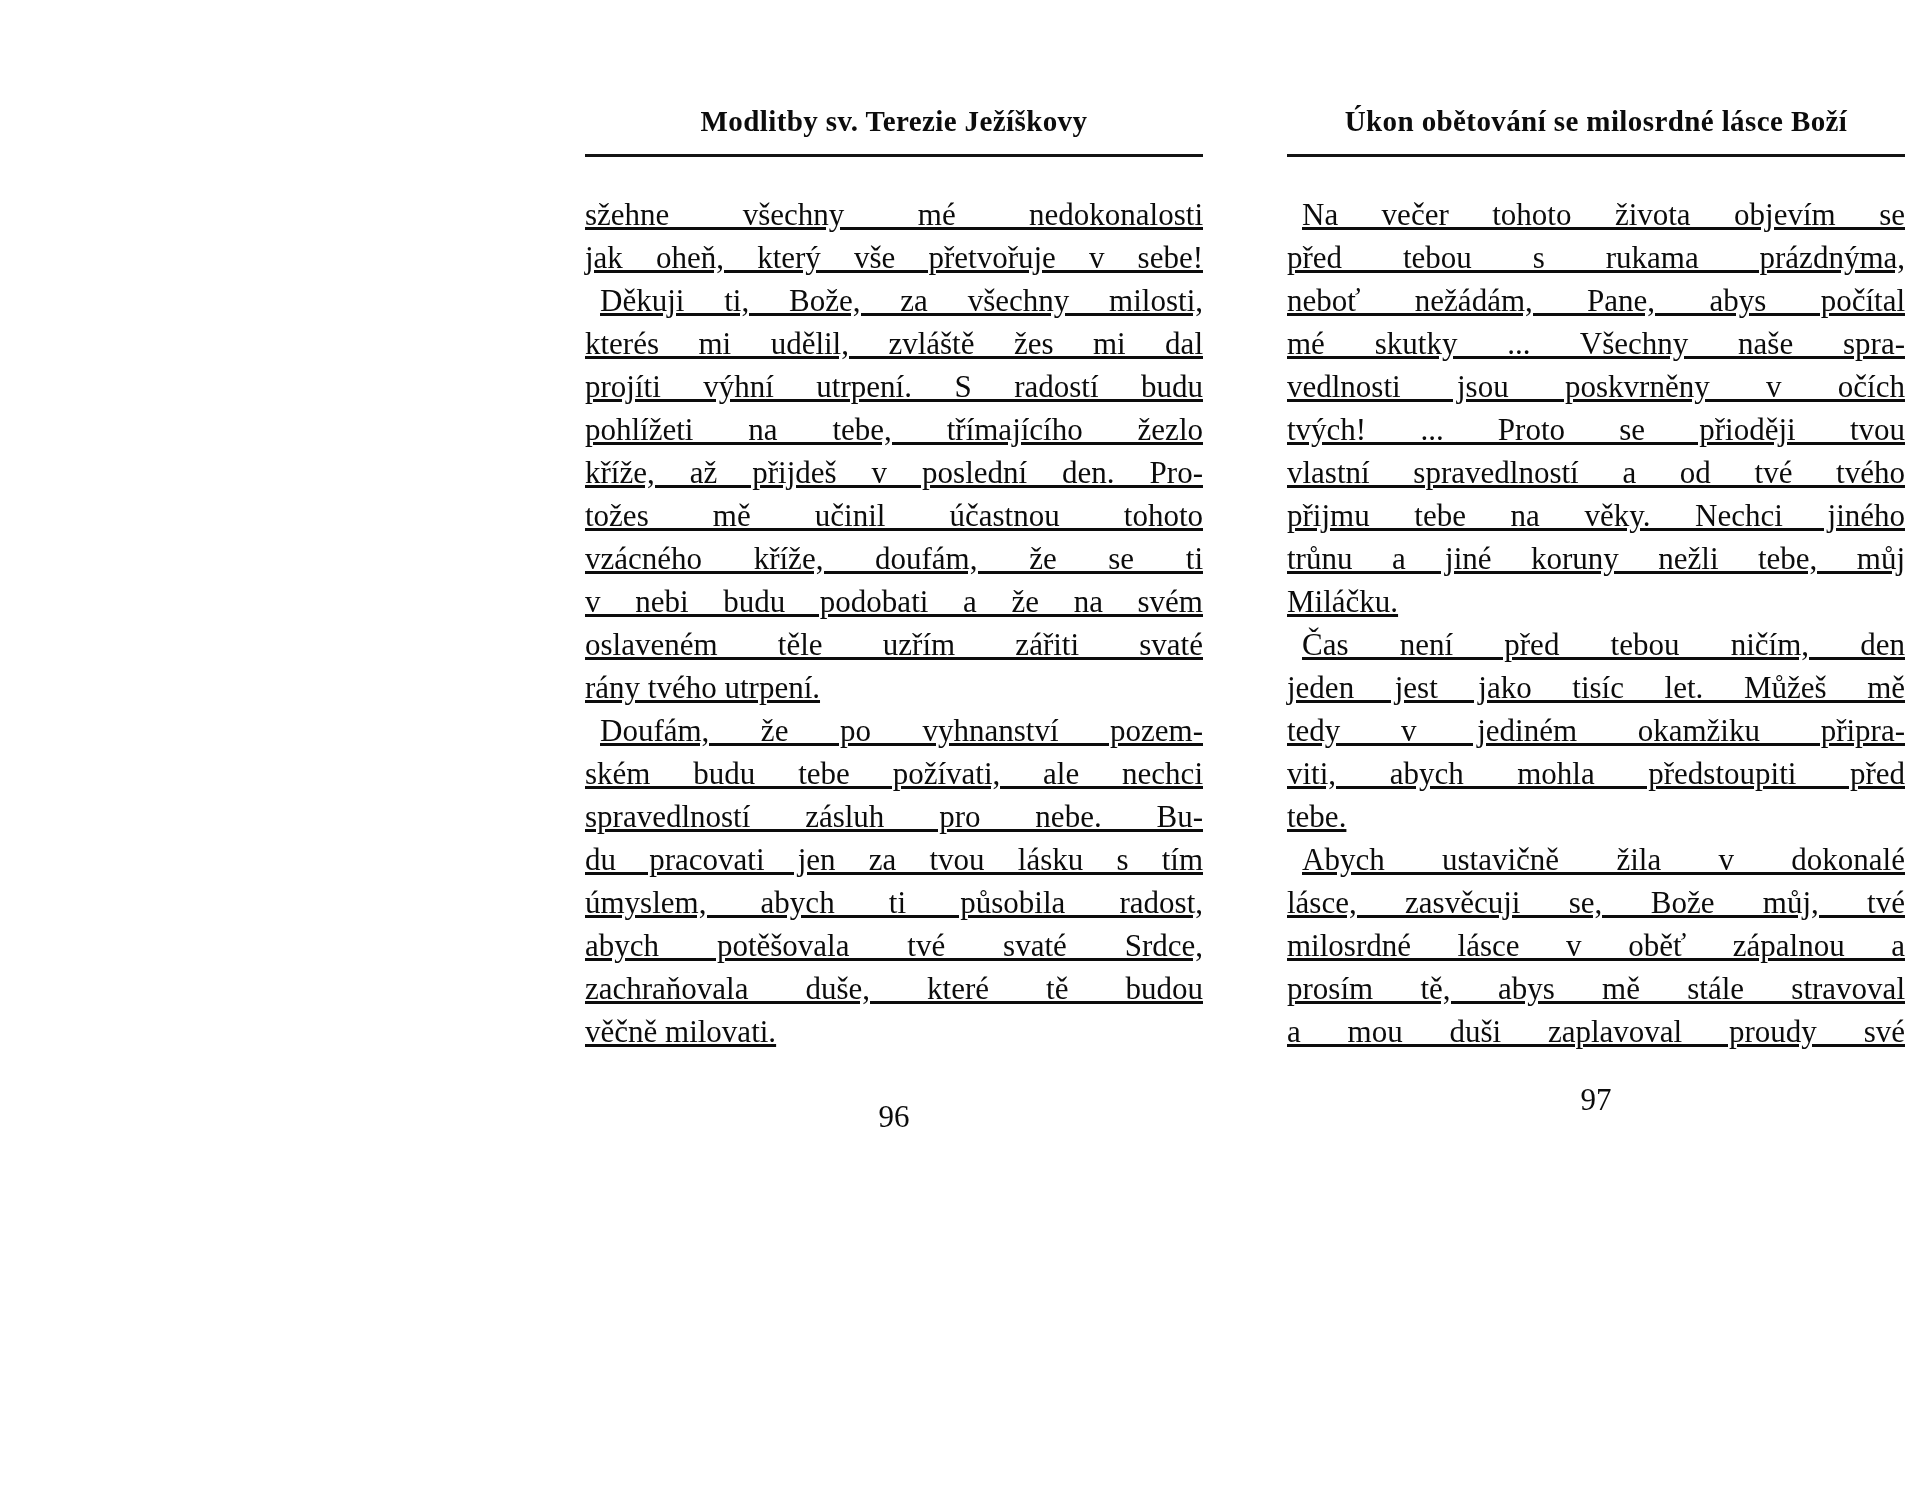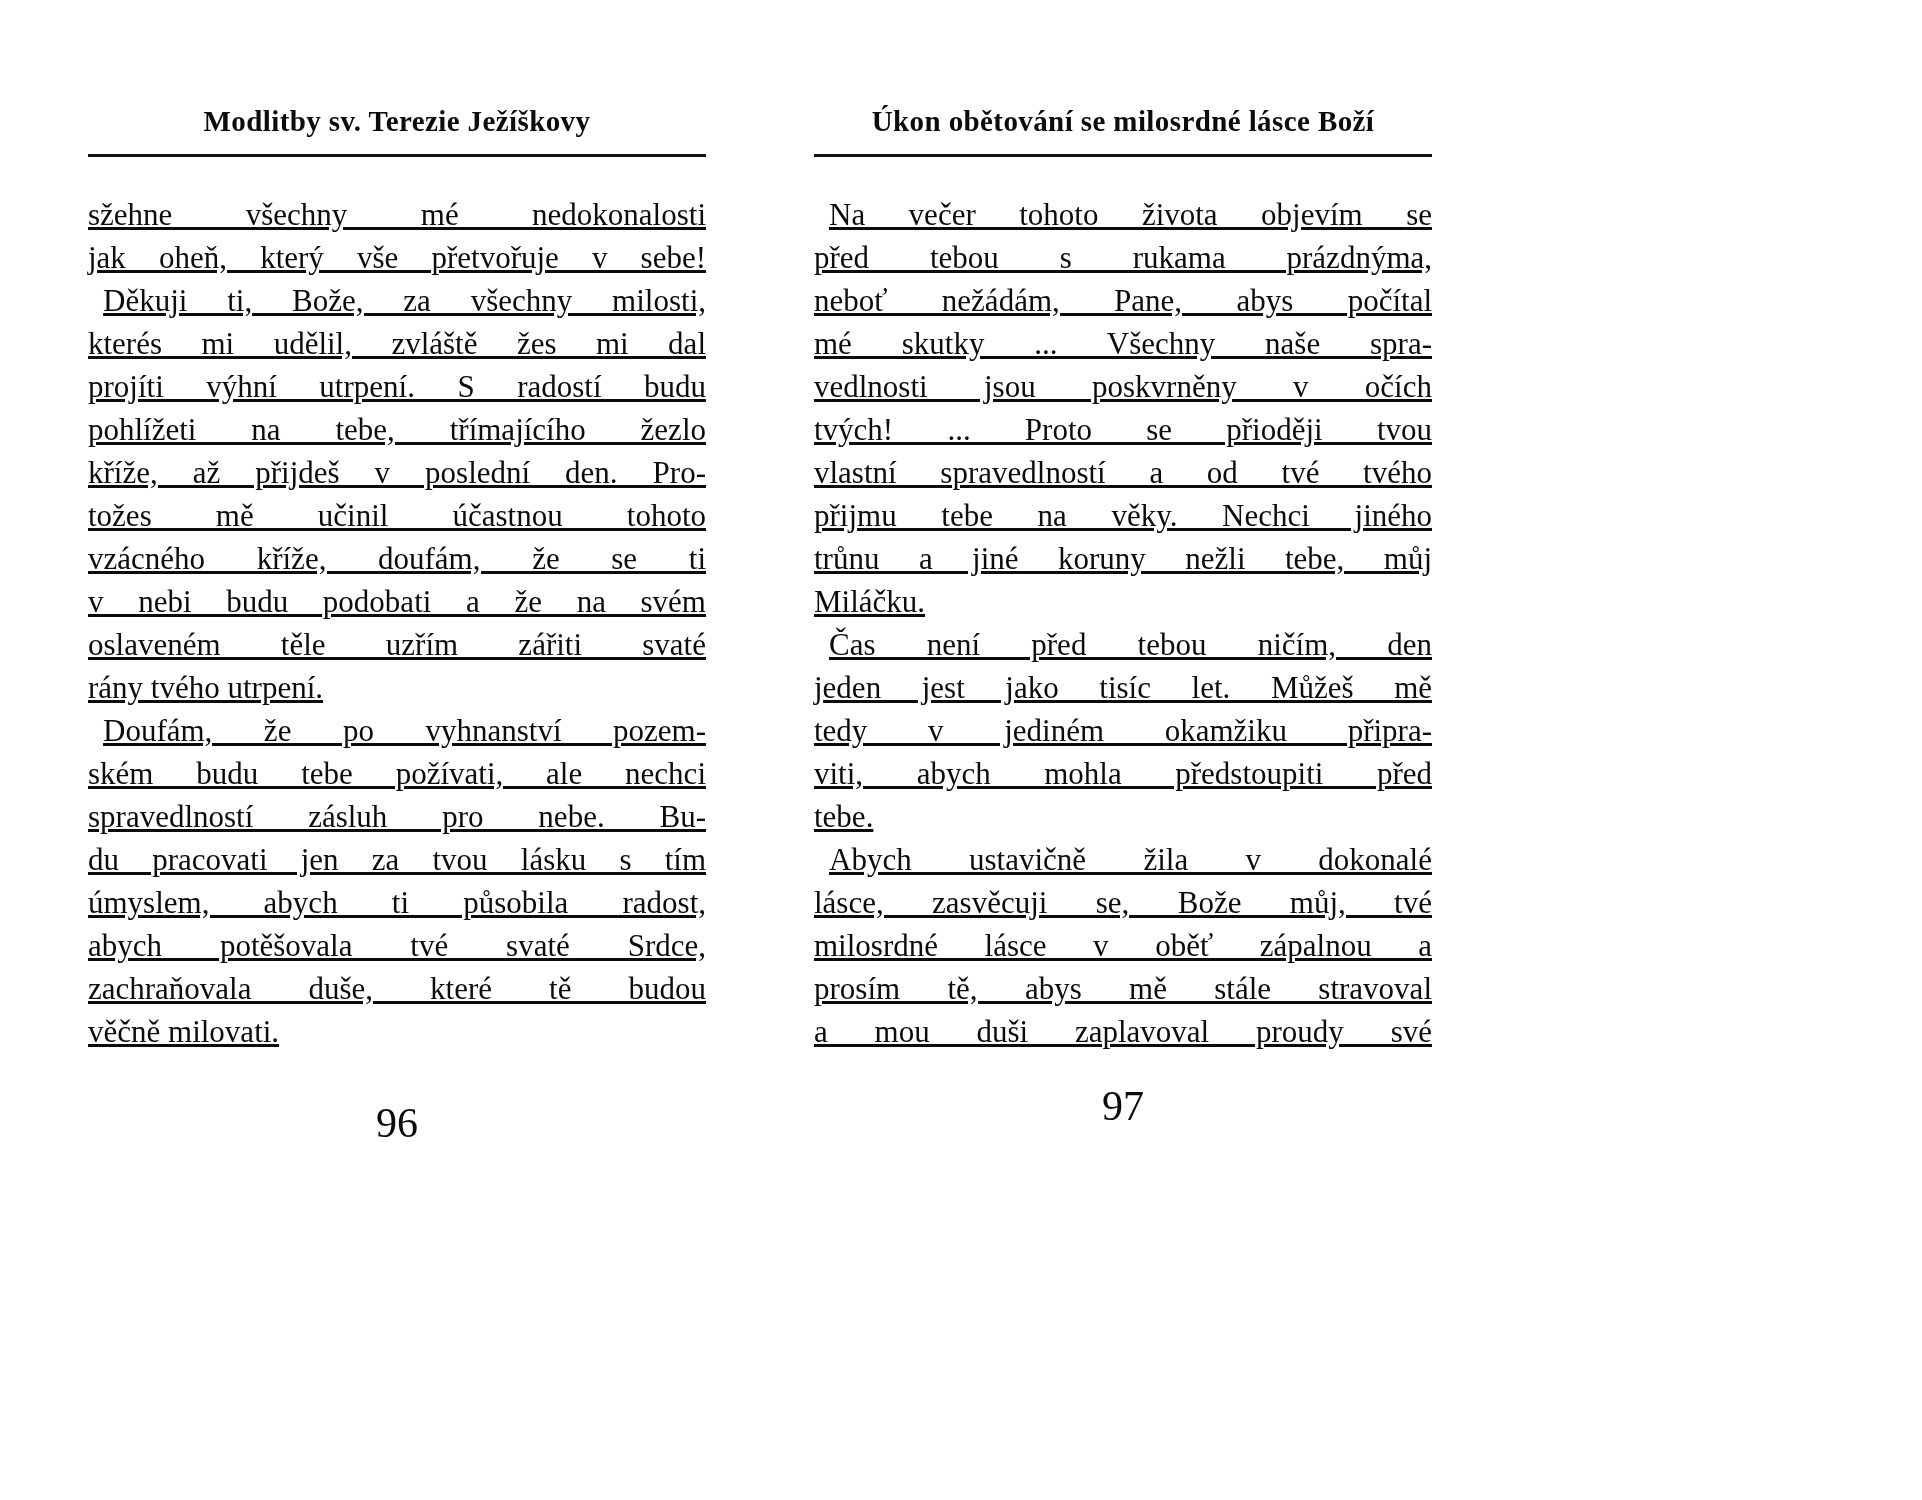--- a/index.html
+++ b/index.html
@@ -9,22 +9,23 @@
   }
   body {
     width: 1922px;
     height: 1500px;
     font-family: "Liberation Serif", "DejaVu Serif", serif;
     color: #0c0c0c;
     overflow: hidden;
   }
   .spread {
     display: flex;
-    padding: 103px 8px 0 88px;
-    gap: 108px;
+    padding: 103px 17px 0 88px;
+    gap: 84px;
+    justify-content: flex-end;
   }
   .page {
     width: 618px;
     display: flex;
     flex-direction: column;
   }
   .page-header {
     text-align: center;
     font-weight: 700;
     font-size: 29px;
@@ -51,21 +52,21 @@
   }
   .line.last {
     text-align: left;
     text-align-last: left;
   }
   .para.indent .line:first-child {
     text-indent: 15px;
   }
   .page-number {
     text-align: center;
-    font-size: 42px;
+    font-size: 31px;
     margin-top: 46px;
   }
   .page:nth-child(2) .page-number {
     margin-top: 29px;
   }
 </style>
 </head>
 <body>
 
 <div class="spread">

